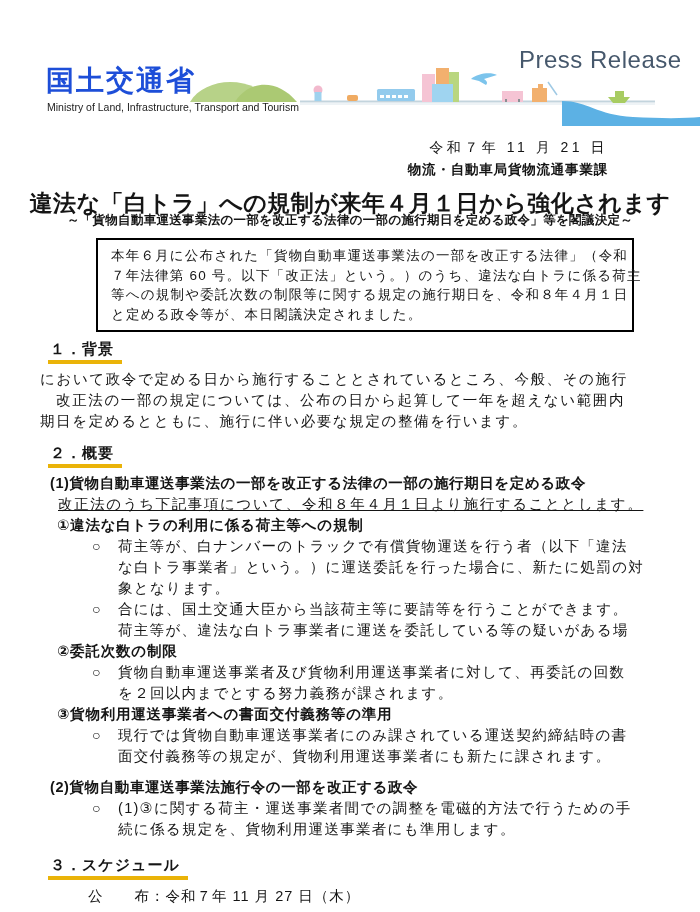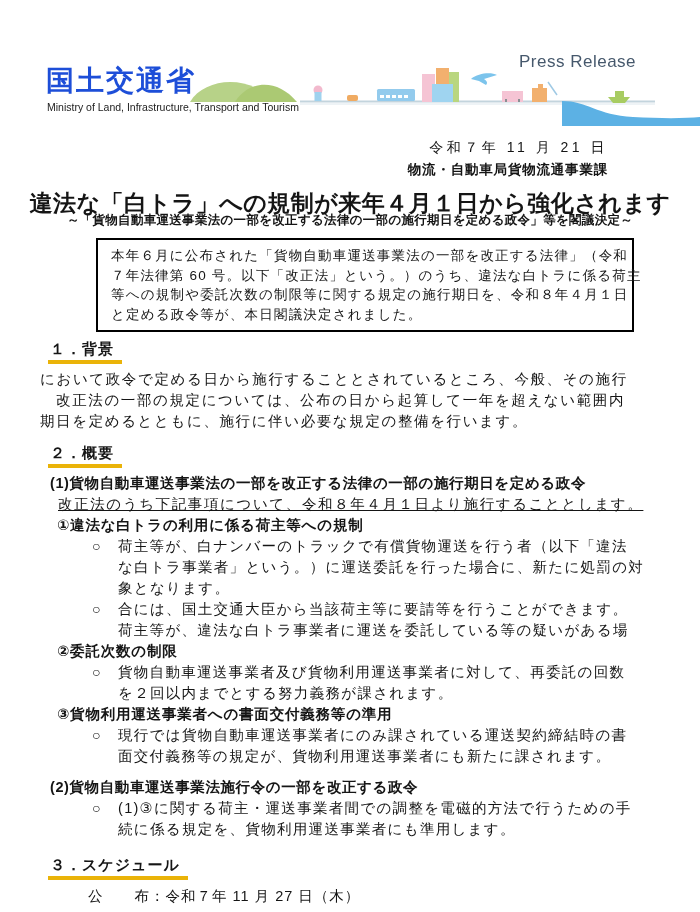--- a/index.html
+++ b/index.html
@@ -4,21 +4,21 @@
 <style>
   html,body{margin:0;padding:0;background:#fff;}
   .page{
     position:relative;width:700px;height:912px;background:#ffffff;overflow:hidden;
     color:#151515;font-family:"Liberation Sans","DejaVu Sans",sans-serif;
   }
   
   .logo-ja{position:absolute;left:46px;top:62px;font-size:28px;font-weight:bold;letter-spacing:2px;color:#1d4ed8;white-space:nowrap;}
   .logo-en{position:absolute;left:47px;top:101px;font-size:10.5px;color:#222;white-space:nowrap;}
   .illus{position:absolute;left:185px;top:55px;width:515px;height:72px;}
-  .press{position:absolute;left:519px;top:52px;font-size:17px;color:#46586c;letter-spacing:0.5px;white-space:nowrap;}
+  .press{position:absolute;left:519px;top:46px;font-size:24px;color:#46586c;letter-spacing:0.5px;white-space:nowrap;}
   .date-block{position:absolute;right:92px;top:139px;text-align:right;}
   .date-line{font-size:14px;letter-spacing:3.5px;white-space:nowrap;}
   .dept-line{font-size:13.5px;font-weight:bold;letter-spacing:0.8px;margin-top:4px;white-space:nowrap;padding-left:29px;}
   
   .title-main{position:absolute;top:188px;left:0;right:0;text-align:center;font-size:23px;font-weight:bold;letter-spacing:0.5px;white-space:nowrap;}
   .title-sub{position:absolute;top:212px;left:0;right:0;text-align:center;font-size:12.5px;font-weight:bold;letter-spacing:0.3px;white-space:nowrap;}
   
   .summary-box{position:absolute;left:96px;top:238px;width:508px;border:2px solid #000;padding:6px 13px;}
   .box-line{font-size:13.5px;line-height:19.5px;letter-spacing:1.2px;white-space:nowrap;}
   

